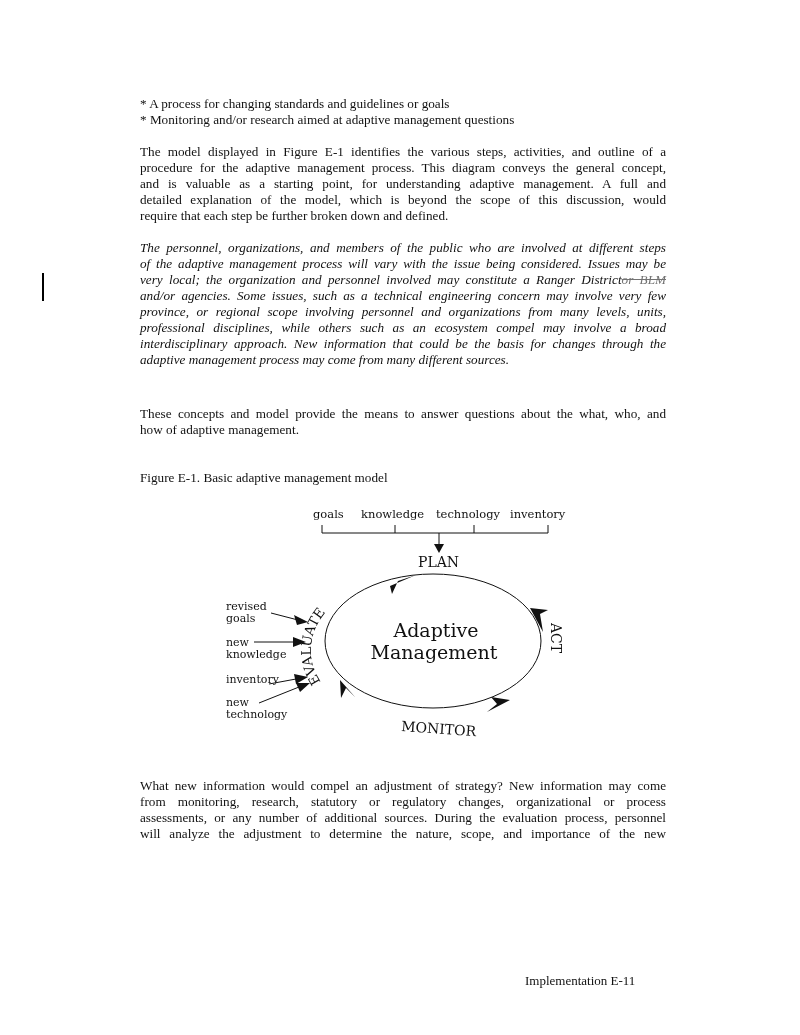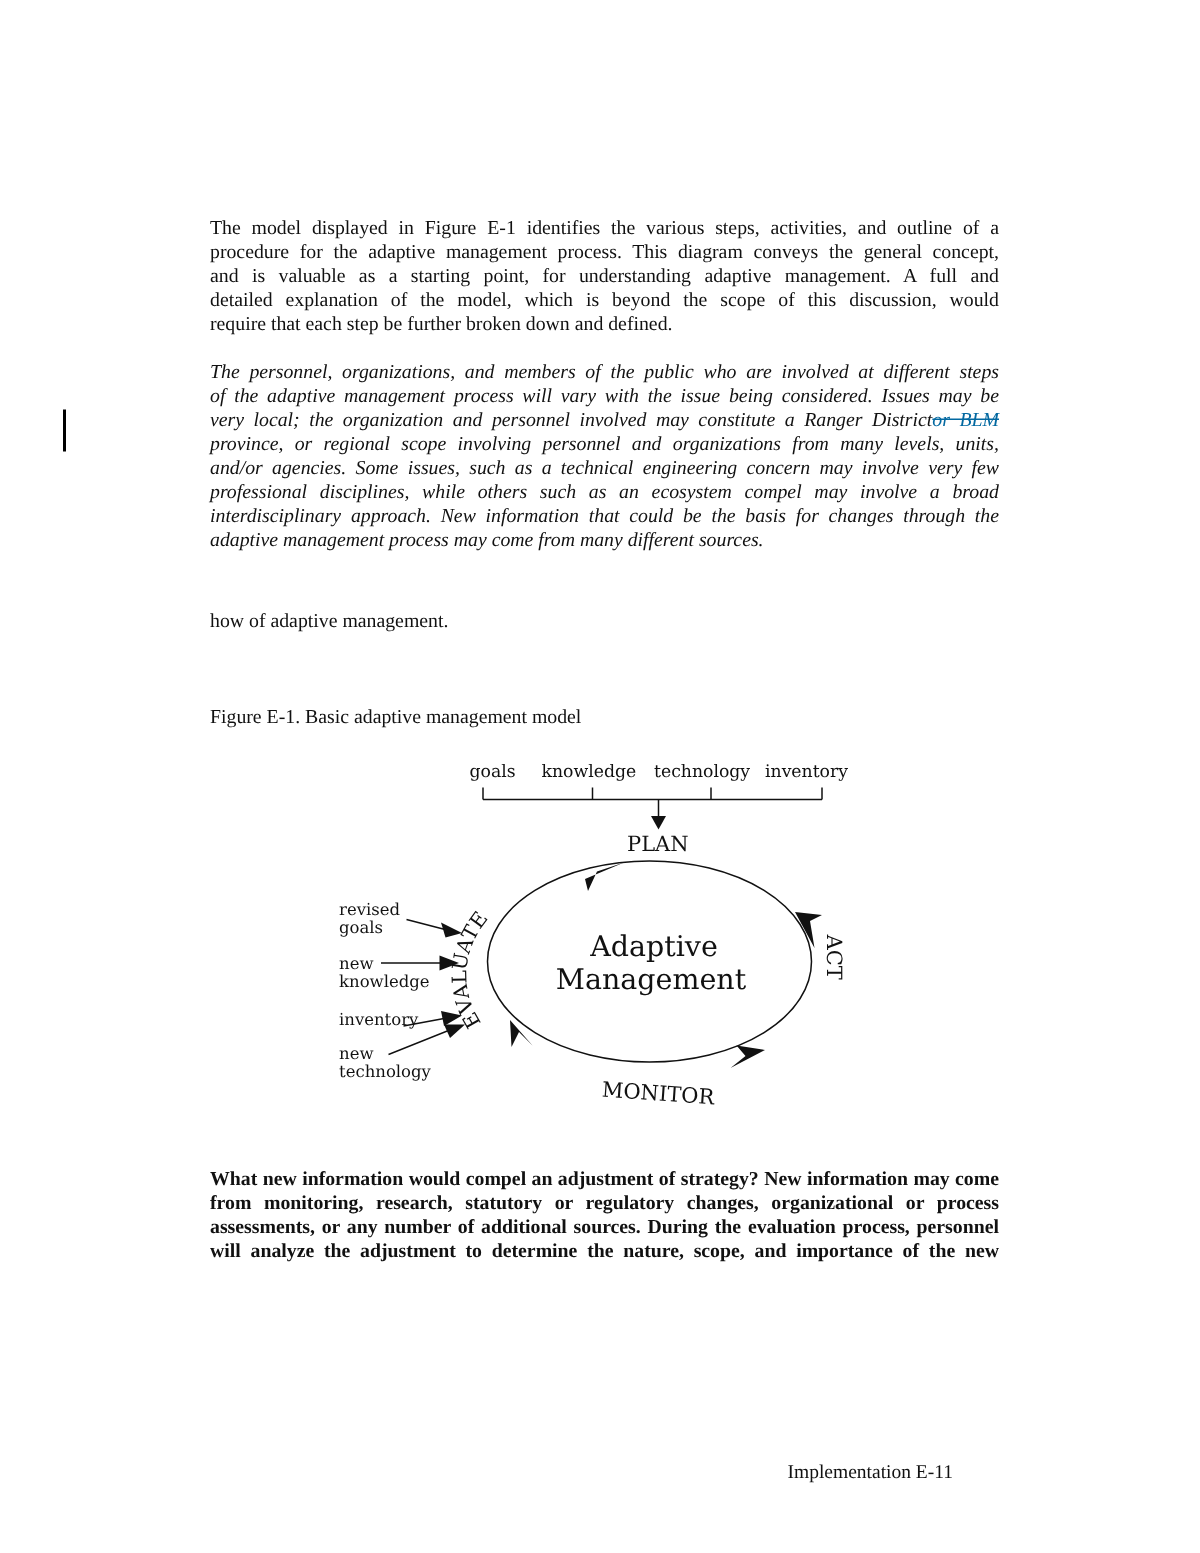--- a/index.html
+++ b/index.html
@@ -2,55 +2,60 @@
 <html><head>
 <meta charset="utf-8">
 <style>
   html, body { margin: 0; padding: 0; background: #ffffff; }
   body { width: 800px; height: 1035px; position: relative; overflow: hidden;
          font-family: "Liberation Serif", "DejaVu Serif", serif; color: #111; }
   .page { position: absolute; left: 0; top: 0; width: 800px; height: 1035px; }
   .txt { position: absolute; left: 140px; width: 526px; font-size: 13.2px; line-height: 16px; }
   .line { display: block; white-space: nowrap; text-align: justify; text-align-last: justify; }
   .line.last { text-align-last: left; }
-  .del { color: #0369a1; text-decoration: line-through; }
+  .del { color: #737373; text-decoration: line-through; }
   .bold { font-weight: normal; }
   .changebar { position: absolute; left: 42px; top: 273px; width: 2px; height: 28px; background: #000; }
   .footer { position: absolute; top: 973px; left: 525px; font-size: 13px; }
   .diagram { position: absolute; left: 0; top: 0; width: 800px; height: 1035px; pointer-events: none; }
   .diagram text { font-family: "DejaVu Serif", "Liberation Serif", serif; fill: #111; }
 </style>
 </head>
 <body>
 
 <div class="page">
 
   <div class="changebar"></div>
 
+  <div class="txt" style="top:96px;">
+    <span class="line last">* A process for changing standards and guidelines or goals</span>
+    <span class="line last">* Monitoring and/or research aimed at adaptive management questions</span>
+  </div>
 
   <div class="txt" style="top:144px;">
     <span class="line">The model displayed in Figure E-1 identifies the various steps, activities, and outline of a</span>
     <span class="line">procedure for the adaptive management process. This diagram conveys the general concept,</span>
     <span class="line">and is valuable as a starting point, for understanding adaptive management. A full and</span>
     <span class="line">detailed explanation of the model, which is beyond the scope of this discussion, would</span>
     <span class="line last">require that each step be further broken down and defined.</span>
   </div>
 
   <div class="txt" style="top:240px;font-style:italic;">
     <span class="line">The personnel, organizations, and members of the public who are involved at different steps</span>
     <span class="line">of the adaptive management process will vary with the issue being considered. Issues may be</span>
     <span class="line"><span>very local; the organization and personnel involved may constitute a Ranger District</span><span class="del">or BLM</span></span>
+    <span class="line">and/or agencies. Some issues, such as a technical engineering concern may involve very few</span>
     <span class="line">province, or regional scope involving personnel and organizations from many levels, units,</span>
-    <span class="line">and/or agencies. Some issues, such as a technical engineering concern may involve very few</span>
     <span class="line">professional disciplines, while others such as an ecosystem compel may involve a broad</span>
     <span class="line">interdisciplinary approach. New information that could be the basis for changes through the</span>
     <span class="line last">adaptive management process may come from many different sources.</span>
   </div>
 
   <div class="txt" style="top:406px;">
+    <span class="line">These concepts and model provide the means to answer questions about the what, who, and</span>
     <span class="line last">how of adaptive management.</span>
   </div>
 
   <div class="txt" style="top:470px;">
     <span class="line last"><span class="bold">Figure E-1.</span><span> Basic adaptive management model</span></span>
   </div>
 
   <svg class="diagram" viewBox="0 0 800 1035">
 
     <g font-size="11.5">
@@ -104,21 +109,21 @@
       <line x1="259" y1="703" x2="299" y2="687"></line>
     </g>
     <g fill="#111">
       <polygon points="308,622 294,615 297,625"></polygon>
       <polygon points="306,642 293,637 293,647"></polygon>
       <polygon points="308,677 294,674 296,684"></polygon>
       <polygon points="310,683 296,683 300,692"></polygon>
     </g>
   </svg>
 
-  <div class="txt" style="top:778px;font-weight:bold;">
+  <div class="txt" style="top:778px;">
     <span class="line">What new information would compel an adjustment of strategy? New information may come</span>
     <span class="line">from monitoring, research, statutory or regulatory changes, organizational or process</span>
     <span class="line">assessments, or any number of additional sources. During the evaluation process, personnel</span>
     <span class="line">will analyze the adjustment to determine the nature, scope, and importance of the new</span>
   </div>
 
   <div class="footer">Implementation E-11</div>
 </div>
 
 </body></html>

